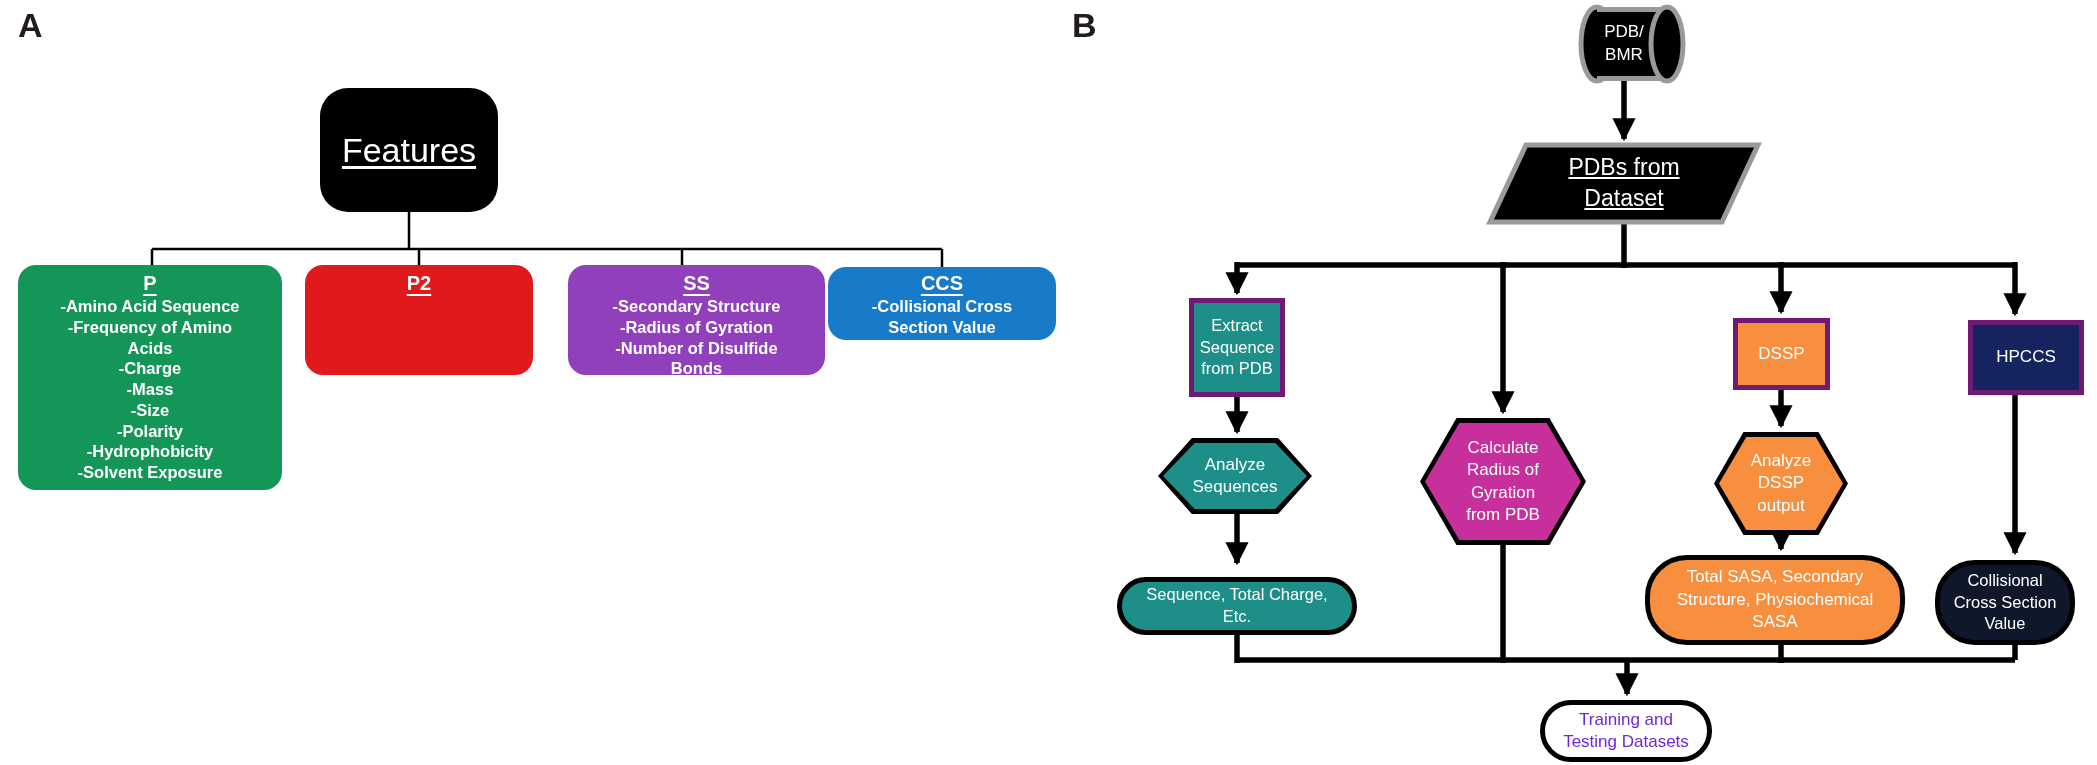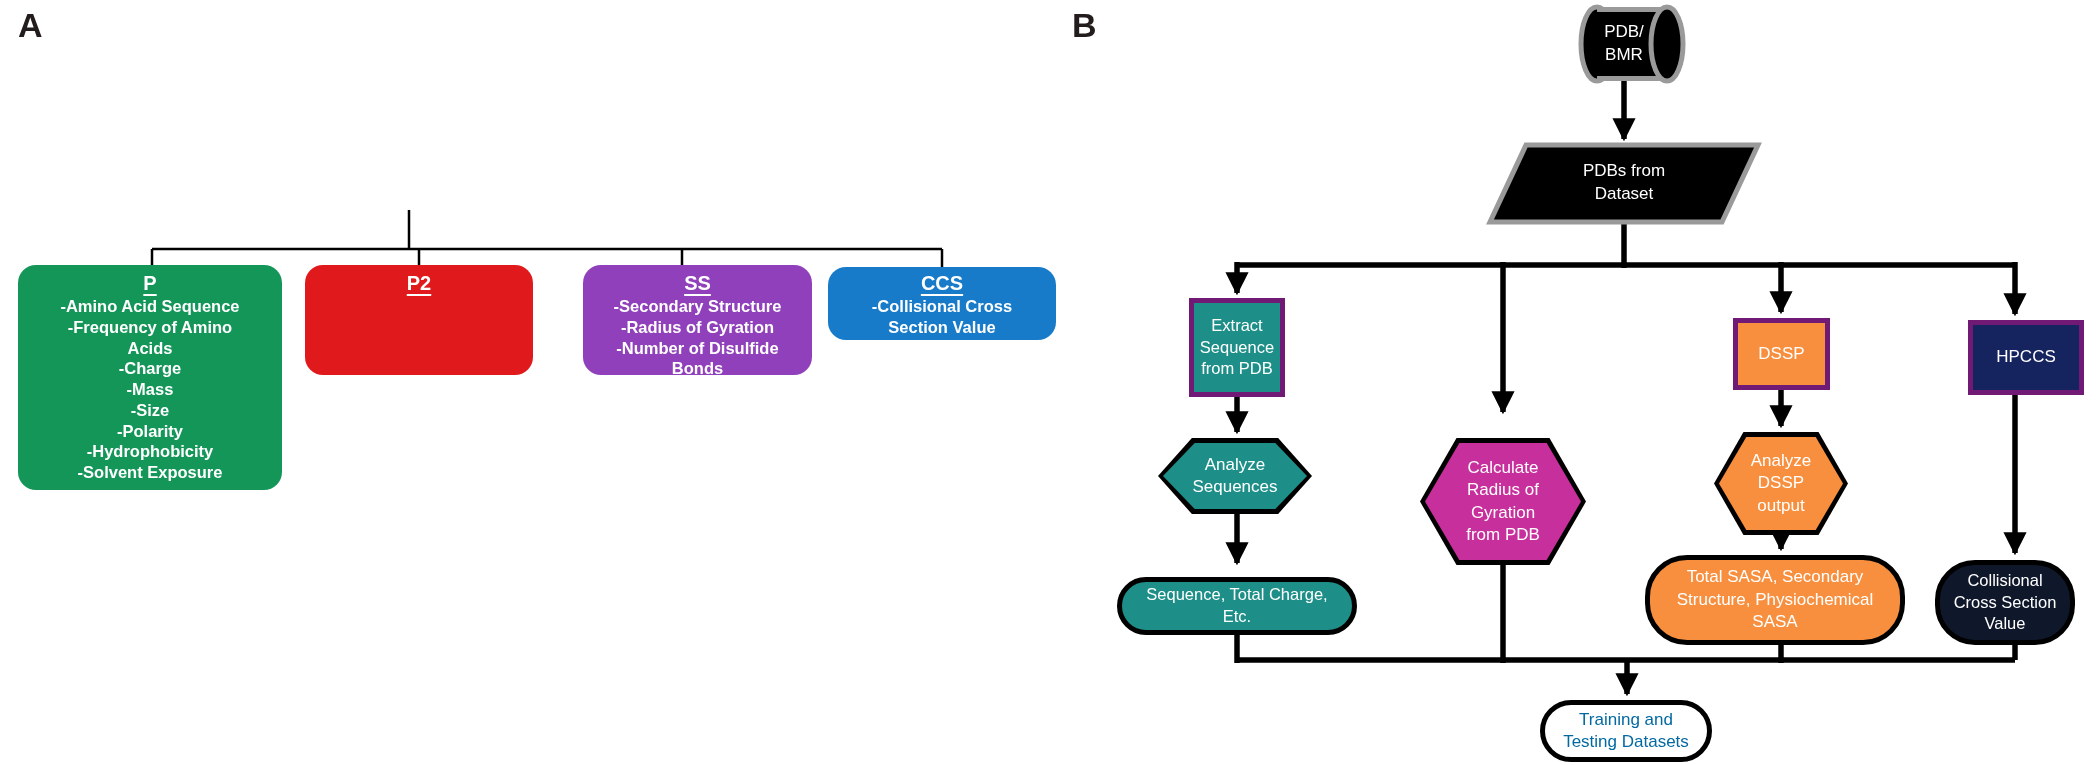--- a/index.html
+++ b/index.html
@@ -20,21 +20,21 @@
   }
   .u{text-decoration:underline;text-underline-offset:4px;}
   .abox{
     position:absolute;border-radius:18px;color:#fff;text-align:center;
     padding-top:5px;font-weight:700;
   }
   .atitle{font-size:20px;line-height:1.3;}
   .aitems .item-line{font-size:16.5px;line-height:1.26;white-space:pre-line;}
   #box-p  {left:18px; top:265px;width:264px;height:225px;}
   #box-p2 {left:305px;top:265px;width:228px;height:110px;}
-  #box-ss {left:583px;top:265px;width:229px;height:110px;}
+  #box-ss {left:568px;top:265px;width:257px;height:110px;}
   #box-ccs{left:828px;top:267px;width:228px;height:73px;padding-top:3px;}
   
   .bnode{
     position:absolute;color:#fff;text-align:center;white-space:pre-line;
     display:flex;align-items:center;justify-content:center;
     font-size:17px;line-height:1.32;
   }
   .brect{border:5px solid #701a75;}
   .bpill{border:5px solid #000;}
   .shape-label{position:absolute;color:#fff;text-align:center;white-space:pre-line;
@@ -42,30 +42,30 @@
   
   .hex{position:absolute;background:#000;
     clip-path:polygon(22% 0%,78% 0%,100% 50%,78% 100%,22% 100%,0% 50%);}
   .hex-in{position:absolute;left:5px;top:5px;right:5px;bottom:5px;
     clip-path:polygon(22% 0%,78% 0%,100% 50%,78% 100%,22% 100%,0% 50%);
     display:flex;align-items:center;justify-content:center;
     color:#fff;text-align:center;white-space:pre-line;font-size:17px;line-height:1.32;}
   #extract     {left:1189px;top:298px;width:96px; height:99px; font-size:16.5px;}
   #analyze-seq {left:1158px;top:438px;width:154px;height:76px;}
   #seq-pill    {left:1117px;top:570px;width:240px;height:58px;border-radius:29px;font-size:16.5px;margin-top:7px;}
-  #calc-hex    {left:1420px;top:418px;width:166px;height:127px;margin-top:20px;}
+  #calc-hex    {left:1420px;top:418px;width:166px;height:127px;}
   #dssp        {left:1733px;top:318px;width:97px; height:72px;}
   #analyze-dssp{left:1714px;top:432px;width:134px;height:103px;}
   #sasa-pill   {left:1645px;top:555px;width:260px;height:90px;border-radius:42px;}
   #hpccs       {left:1968px;top:320px;width:116px; height:75px;}
   #ccs-pill    {left:1935px;top:560px;width:140px;height:85px;border-radius:40px;font-size:16.5px;}
   #train-pill  {left:1540px;top:700px;width:172px;height:62px;border-radius:31px;
-                background:#fff;color:#0369a1;}
+                background:#fff;color:#6d28d9;}
   #cyl-label   {left:1586px;top:16px;width:76px;height:56px;font-size:17px;}
-  #para-label  {left:1524px;top:150px;width:200px;height:66px;font-size:17px;}
+  #para-label  {left:1524px;top:150px;width:200px;height:66px;font-size:23px;text-decoration:underline;}
 </style>
 </head>
 <body>
 
 <div class="canvas">
 
   <svg class="wires" viewBox="0 0 2097 765">
     <defs>
       <marker id="arr" viewBox="0 0 10 10" refX="9" refY="5" markerWidth="4.2" markerHeight="4.2" orient="auto-start-reverse">
         <path d="M0 0 L10 5 L0 10 z" fill="#000"></path>
@@ -109,20 +109,23 @@
       <line x1="1597" y1="78.5" x2="1667" y2="78.5" stroke="#9a9a9a" stroke-width="5"></line>
       <ellipse cx="1667" cy="44" rx="16" ry="37" fill="#000" stroke="#9a9a9a" stroke-width="5"></ellipse>
     </g>
 
     <polygon points="1490,222 1722,222 1758,145 1526,145" fill="#000" stroke="#9a9a9a" stroke-width="5"></polygon>
   </svg>
 
   <div class="plabel" style="left:18px;top:8px">A</div>
   <div class="plabel" style="left:1072px;top:8px">B</div>
 
+  <div class="features">
+    <span class="u">Features</span>
+  </div>
 
   <div class="abox" id="box-p" style="background-color: rgb(20, 150, 89);">
     <div class="atitle u">P</div>
     <div class="aitems">
         <div class="item-line">-Amino Acid Sequence</div>
         <div class="item-line">-Frequency of Amino
 Acids</div>
         <div class="item-line">-Charge</div>
         <div class="item-line">-Mass</div>
         <div class="item-line">-Size</div>

